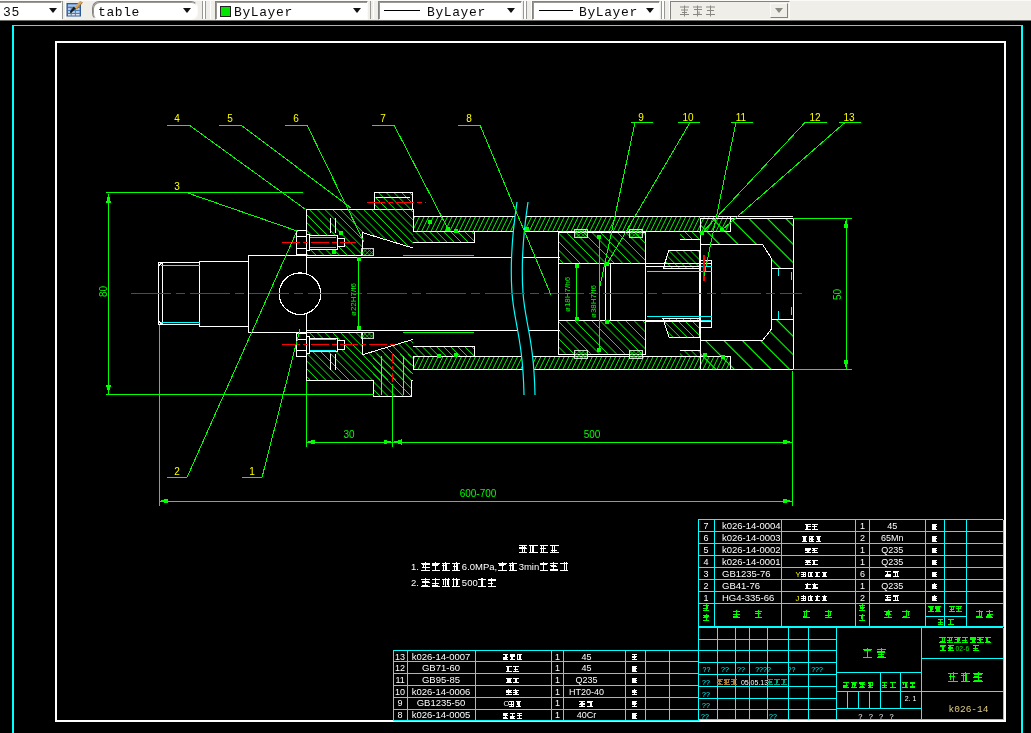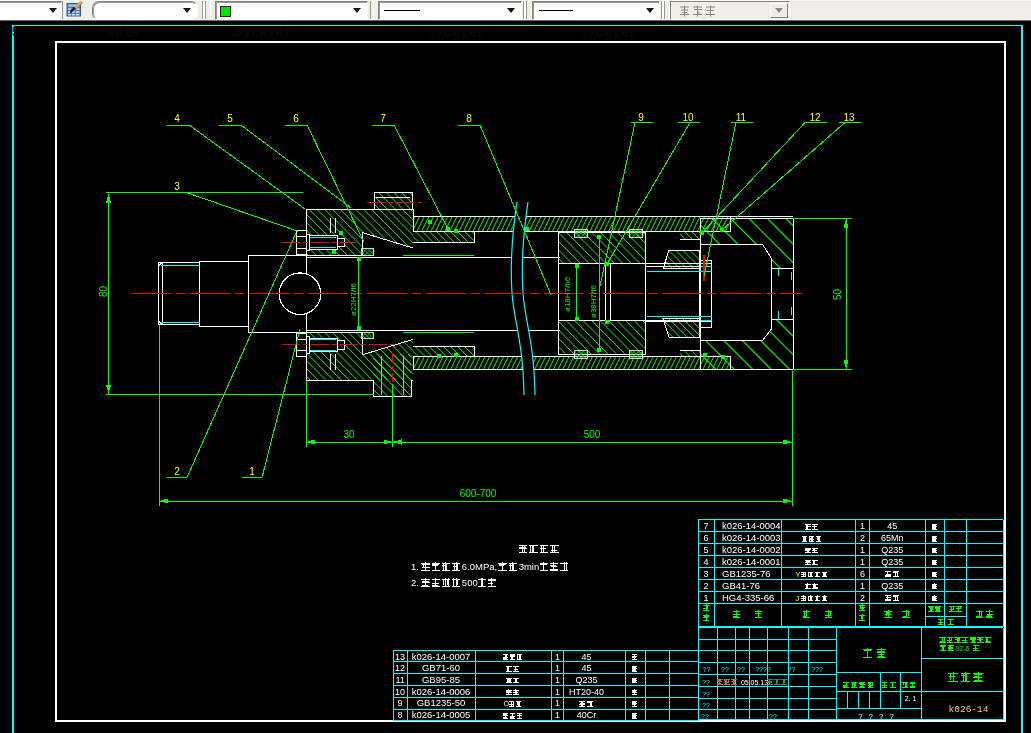--- a/index.html
+++ b/index.html
@@ -1,21 +1,21 @@
 <!DOCTYPE html>
 <html><head><meta charset="utf-8"><style>
 .iconbtn{position:absolute;top:1px;left:66px;width:24px;height:18px;}
 
 html,body{margin:0;padding:0;background:#000;width:1031px;height:733px;overflow:hidden;}
 #page{position:relative;width:1031px;height:733px;font-family:"Liberation Sans",sans-serif;}
 #tb{-webkit-font-smoothing:antialiased;position:absolute;top:0;left:0;width:1031px;height:20px;background:#f0eee9;border-bottom:1px solid #6e6c68;z-index:5;}
 #tb:after{content:"";position:absolute;top:0;left:0;width:100%;height:1px;background:#fbfaf8;}
 .combo{position:absolute;top:1px;height:17px;background:#fff;border:1px solid;border-color:#848281 #fbfaf8 #fbfaf8 #848281;box-shadow:inset 1px 1px 0 #9a9894;}
 .combo.dis{background:#f0eee9;box-shadow:none;}
-.ctext{position:absolute;top:3px;font-family:"Liberation Mono",monospace;font-size:13px;color:#0a0a0a;letter-spacing:0.6px;white-space:nowrap;margin-top:20px;}
+.ctext{position:absolute;top:3px;font-family:"Liberation Mono",monospace;font-size:13px;color:#0a0a0a;letter-spacing:0.6px;white-space:nowrap;}
 .arr{position:absolute;top:6px;width:0;height:0;border-left:4px solid transparent;border-right:4px solid transparent;border-top:5px solid #111;}
 .arr.dim{border-top-color:#8a8881;position:static;margin:4px auto 0;}
 .arrbtn{position:absolute;right:1px;top:1px;width:16px;height:13px;background:#f0eee9;border:1px solid;border-color:#fbfaf8 #848281 #848281 #fbfaf8;}
 .sep{position:absolute;top:1px;height:18px;width:2px;border-left:1px solid #9a9894;border-right:1px solid #fff;}
 .sep2{position:absolute;top:1px;height:18px;width:7px;border-left:1px solid #9a9894;border-right:1px solid #fff;background:#f0eee9;box-shadow:inset 2px 0 0 #fff,inset 3px 0 0 #9a9894;}
 .swatch{position:absolute;left:4px;top:4px;width:9px;height:9px;background:#00e400;border:1px solid #222;}
 .lt{position:absolute;left:5px;top:8px;width:36px;height:1px;background:#000;}
 svg text{white-space:pre;}
 </style></head>
 <body>

